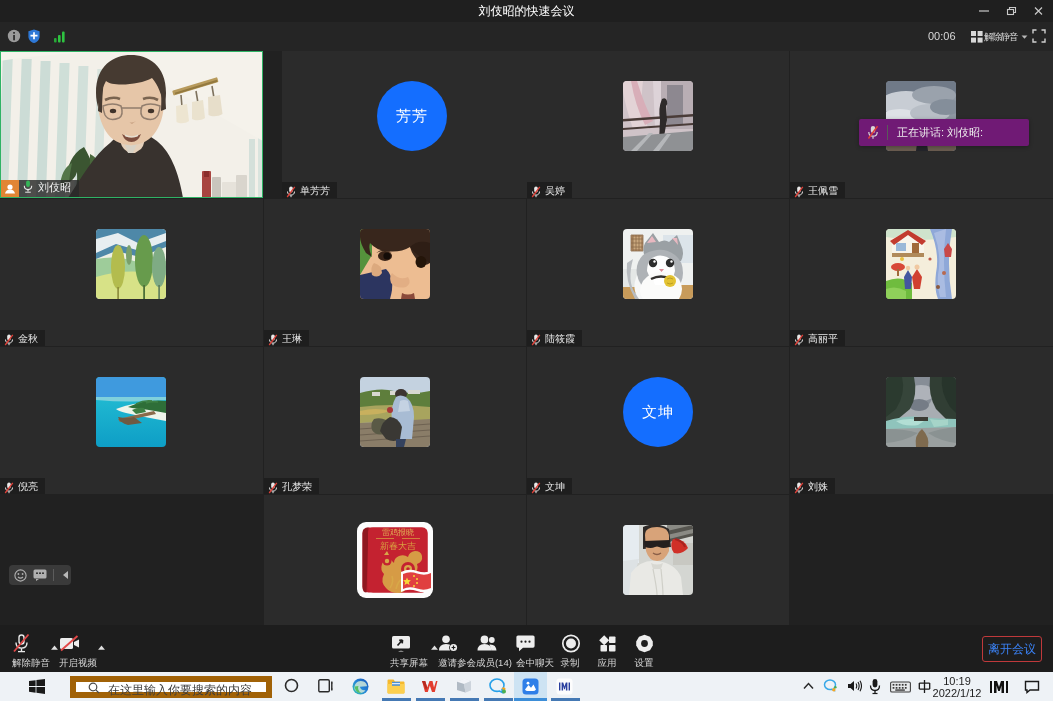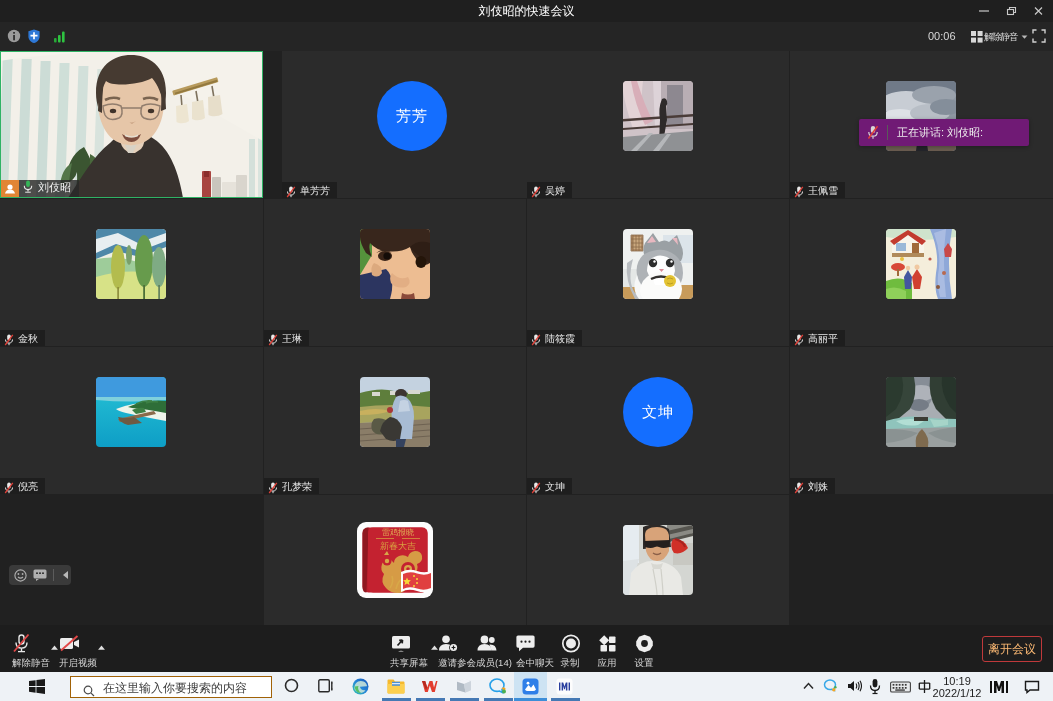--- a/index.html
+++ b/index.html
@@ -572,27 +572,27 @@
   </svg>
   <div class="lab">应用</div>
 </div>
 <div class="tbtn" style="left:634px;top:8px;width:34px">
   <svg width="21" height="21" viewBox="0 0 21 21">
    <path d="M10.5 1.8 L16 3.8 L18.8 8.5 L18.8 12.5 L16 17.2 L10.5 19.2 L5 17.2 L2.2 12.5 L2.2 8.5 L5 3.8 Z" fill="#ededed"></path>
    <circle cx="10.5" cy="10.5" r="3.4" fill="#1d1d1d"></circle>
   </svg>
   <div class="lab">设置</div>
 </div>
-<div class="abs" style="left:982px;top:11px;width:60px;height:26px;border:1px solid #c0393b;border-radius:3px;color:#fdba74;font-size:12px;display:flex;align-items:center;justify-content:center">离开会议</div>
+<div class="abs" style="left:982px;top:11px;width:60px;height:26px;border:1px solid #c0393b;border-radius:3px;color:#3b82f6;font-size:12px;display:flex;align-items:center;justify-content:center">离开会议</div>
 </div>
 <div id="taskbar">
 <svg class="abs" style="left:29px;top:7px" width="16" height="15" viewBox="0 0 16 15">
   <path d="M0 2.1 L6.6 1.2 V7 H0 Z M7.4 1.1 L16 0 V7 H7.4 Z M0 7.9 H6.6 V13.7 L0 12.8 Z M7.4 7.9 H16 V15 L7.4 13.8 Z" fill="#1a1a1a"></path>
 </svg>
-<div class="abs" style="left:70px;top:4px;width:202px;height:22px;background:#fff;border:1px solid #a16207;display:flex;align-items:flex-end">
+<div class="abs" style="left:70px;top:4px;width:202px;height:22px;background:#fff;border:6px solid #a16207;display:flex;align-items:flex-start">
   <svg width="12" height="12" viewBox="0 0 12 12" style="margin-left:12px">
         <circle cx="5" cy="5" r="3.8" fill="none" stroke="#4a4a4a" stroke-width="1.2"></circle>
         <line x1="7.8" y1="7.8" x2="11" y2="11" stroke="#4a4a4a" stroke-width="1.2"></line>
       </svg>
   <div style="margin-left:8px;color:#3c3c3c;font-size:12px">在这里输入你要搜索的内容</div>
 </div>
 <svg class="abs" style="left:284px;top:6px" width="15" height="15" viewBox="0 0 15 15">
       <circle cx="7.5" cy="7.5" r="6" fill="none" stroke="#2a2a2a" stroke-width="1.6"></circle>
     </svg>
 <svg class="abs" style="left:318px;top:7px" width="15" height="14" viewBox="0 0 15 14">

